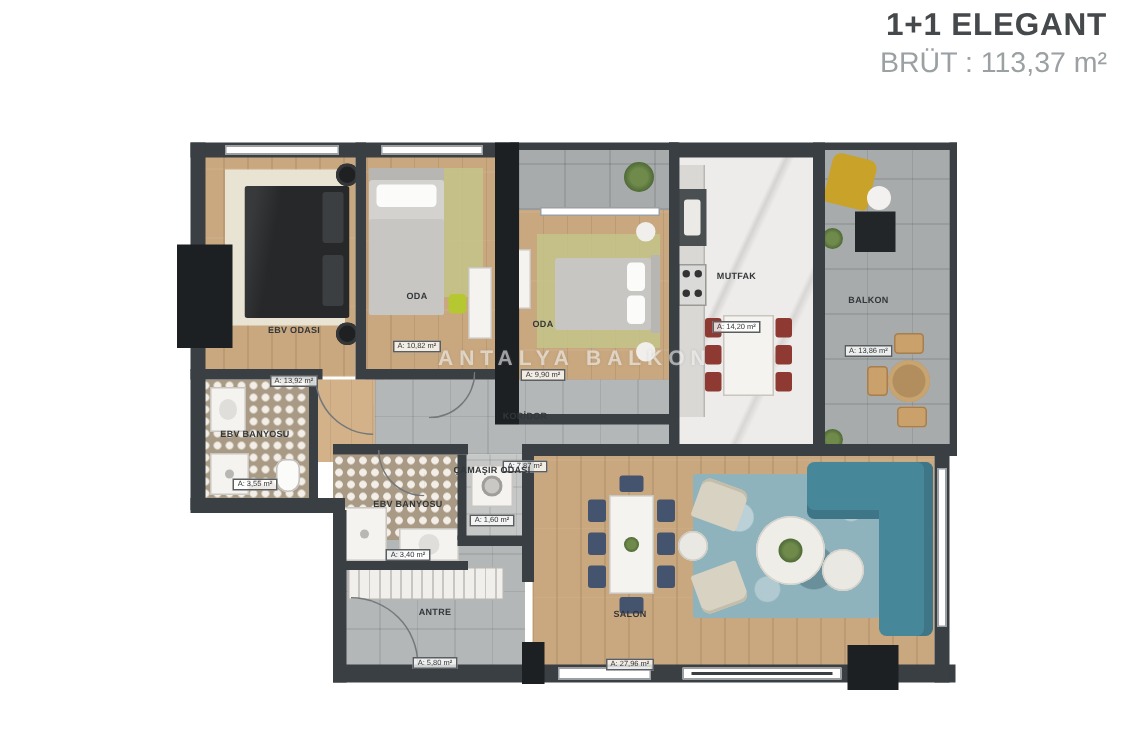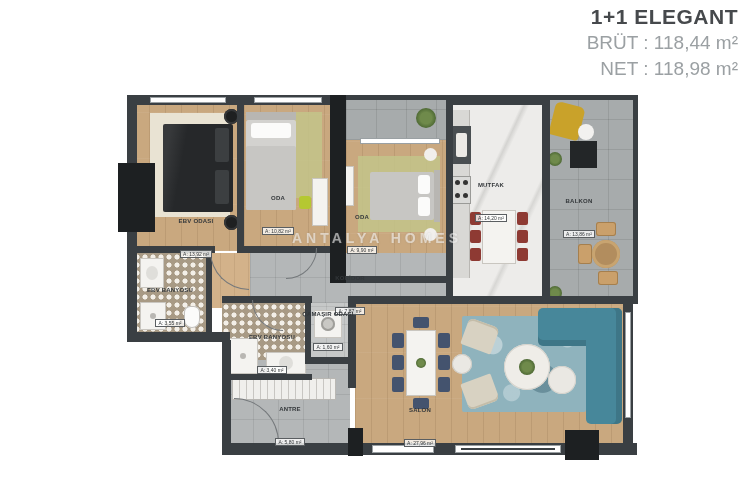--- a/index.html
+++ b/index.html
@@ -49,22 +49,21 @@
   .chair-r{background:#8e3a33;border-radius:2px;}
   .white-f{background:#f4f3f0;box-shadow:inset 0 0 0 1px #c9c6c0;}
 </style>
 </head>
 <body>
 
 <div id="stage">
 
   <div id="titlebox">
     <div class="t1">1+1 ELEGANT</div>
-    <div class="t2">BRÜT : 118,44 m²</div>
-    <div class="t2">NET : 118,98 m²</div>
+    <div class="t2">BRÜT : 113,37 m²</div>
   </div>
 
   <div class="abs wood" style="left:133px;top:103px;width:104px;height:148px"></div>
   <div class="abs wood" style="left:244px;top:103px;width:86px;height:150px"></div>
   <div class="abs wood" style="left:346px;top:140px;width:100px;height:140px"></div>
   <div class="abs btile" style="left:346px;top:100px;width:100px;height:40px"></div>
   <div class="abs marble" style="left:453px;top:103px;width:89px;height:197px"></div>
   <div class="abs btile" style="left:548px;top:100px;width:85px;height:200px"></div>
   <div class="abs patt" style="left:133px;top:253px;width:73px;height:82px"></div>
   <div class="abs wood2" style="left:206px;top:253px;width:50px;height:55px"></div>
@@ -257,15 +256,15 @@
   </div>
   <div class="rlabel" style="left:262px;top:406px;width:56px">
     <div class="rname">ANTRE</div><br>
     <span class="rarea">A: 5,80 m²</span>
   </div>
   <div class="rlabel" style="left:394px;top:407px;width:52px">
     <div class="rname">SALON</div><br>
     <span class="rarea">A: 27,96 m²</span>
   </div>
 
-  <div id="watermark">ANTALYA HOMES</div>
+  <div id="watermark">ANTALYA BALKON</div>
 
 </div>
 
 </body></html>

